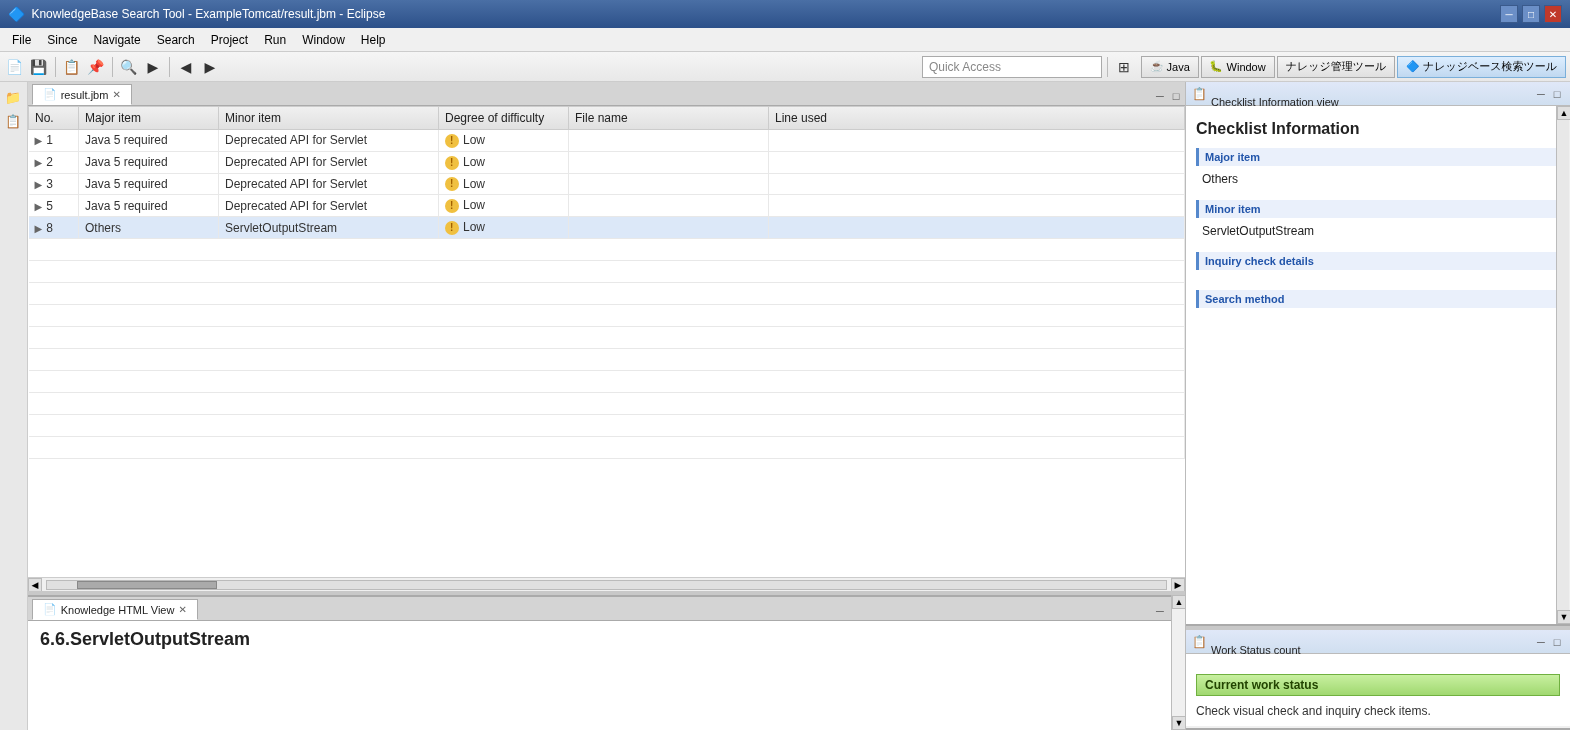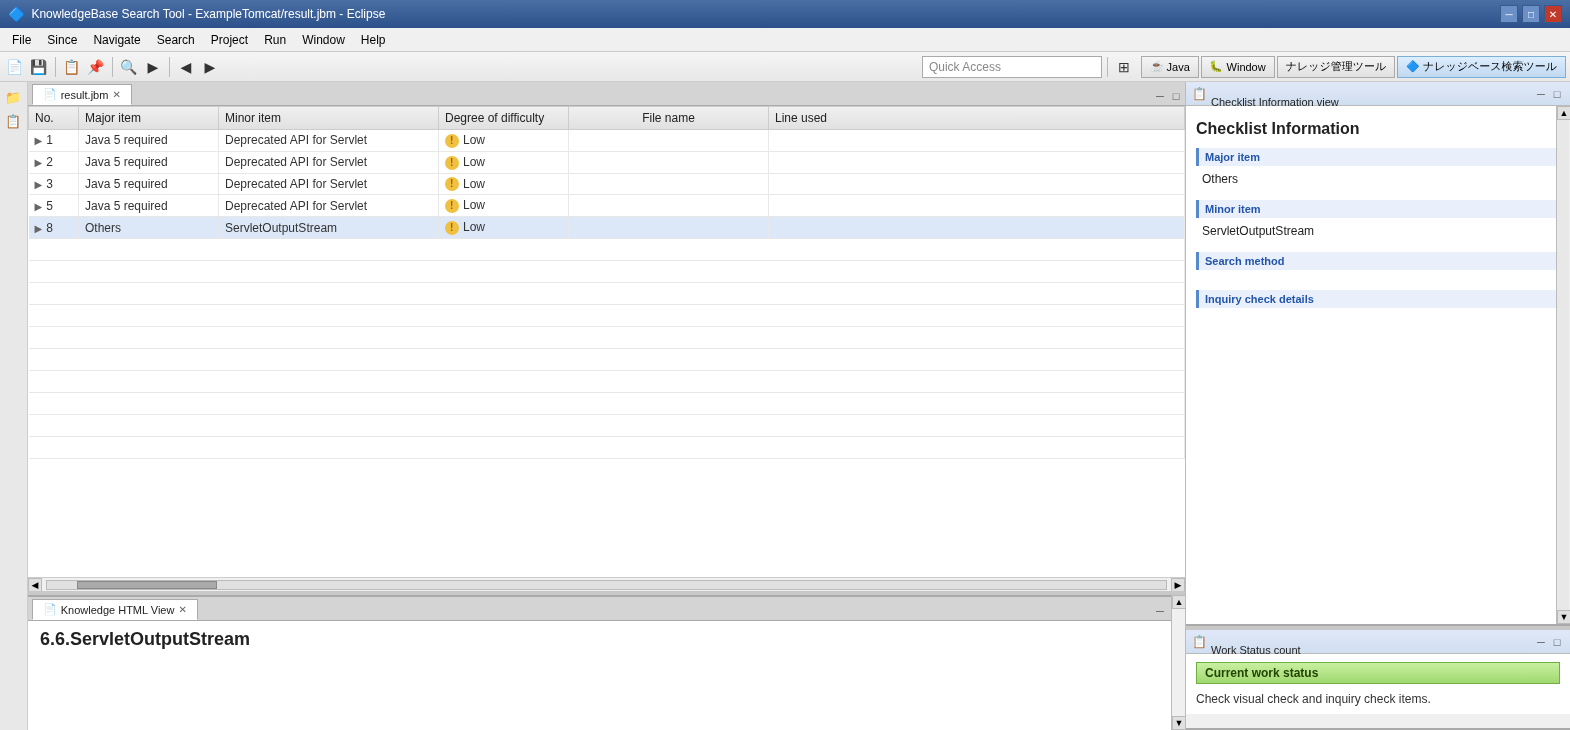--- a/index.html
+++ b/index.html
@@ -380,20 +380,21 @@
     .work-status-label {
       background: linear-gradient(to bottom, #c8f0a0, #a0d870);
       border: 1px solid #70b040;
       padding: 3px 8px;
       font-size: 12px;
       font-weight: bold;
       color: #224400;
       margin-bottom: 8px;
       display: inline-block;
       width: 100%;
+      margin-top: 12px;
     }
     .work-status-text {
       font-size: 12px;
       color: #333;
     }
     .v-scroll-arrow {
       width: 14px; height: 14px;
       background: #e0e0e0;
       border: 1px solid #bbb;
       display: flex; align-items: center; justify-content: center;
@@ -505,21 +506,21 @@
         </div>
 
         <div class="table-container">
           <table>
             <thead>
               <tr>
                 <th style="width:50px;">No.</th>
                 <th style="width:140px;">Major item</th>
                 <th style="width:220px;">Minor item</th>
                 <th style="width:130px;">Degree of difficulty</th>
-                <th style="width:200px;text-align:center;">File name</th>
+                <th style="width:200px;">File name</th>
                 <th style="min-width:80px; flex:1;">Line used</th>
               </tr>
             </thead>
             <tbody>
               <tr class="table-row">
                 <td><span class="row-expand">▶</span>1</td>
                 <td>Java 5 required</td>
                 <td>Deprecated API for Servlet</td>
                 <td><span class="difficulty-icon"></span>Low</td>
                 <td></td>
@@ -648,26 +649,26 @@
             <div class="checklist-section-value">Others</div>
           </div>
 
           <div class="checklist-section">
             <div class="checklist-section-header">Minor item</div>
             <div class="checklist-section-value">ServletOutputStream</div>
           </div>
 
 
           <div class="checklist-section">
+            <div class="checklist-section-header">Inquiry check details</div>
+            <div class="checklist-section-value"></div>
+          </div>
+
+          <div class="checklist-section">
             <div class="checklist-section-header">Search method</div>
-            <div class="checklist-section-value"></div>
-          </div>
-
-          <div class="checklist-section">
-            <div class="checklist-section-header">Inquiry check details</div>
             <div class="checklist-section-value"></div>
           </div>
 
           <div style="position:absolute; right:0; top:0; bottom:0; width:14px; background:#f0f0f0; border-left:1px solid #bbb; display:flex; flex-direction:column;">
             <div class="v-scroll-arrow">▲</div>
             <div class="v-scroll-track" style="flex:1; background:#e8e8e8;"></div>
             <div class="v-scroll-arrow">▼</div>
           </div>
         </div>
       </div>

